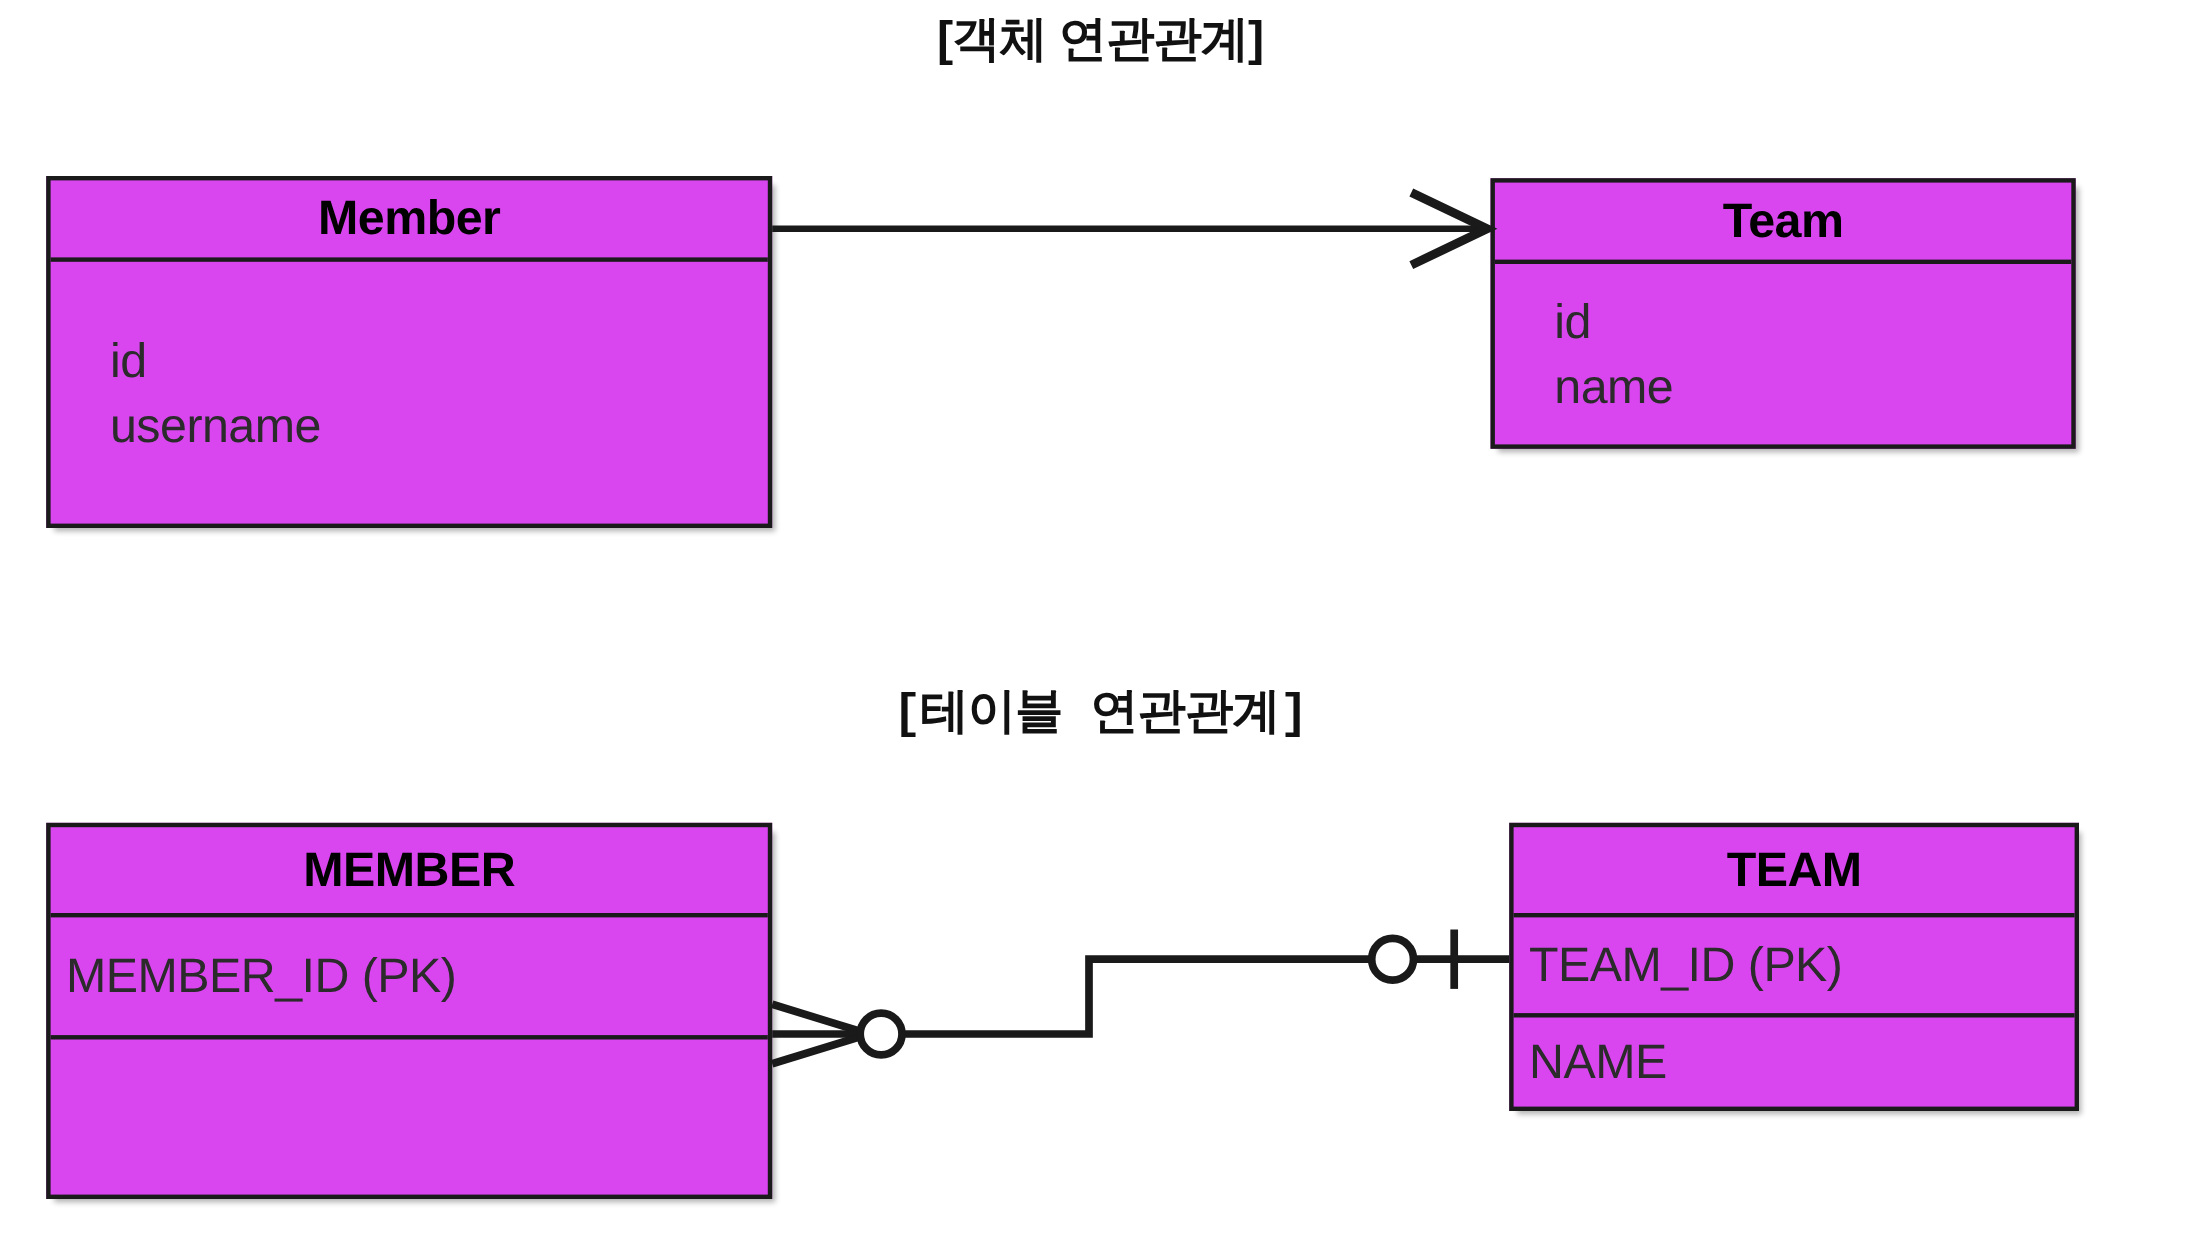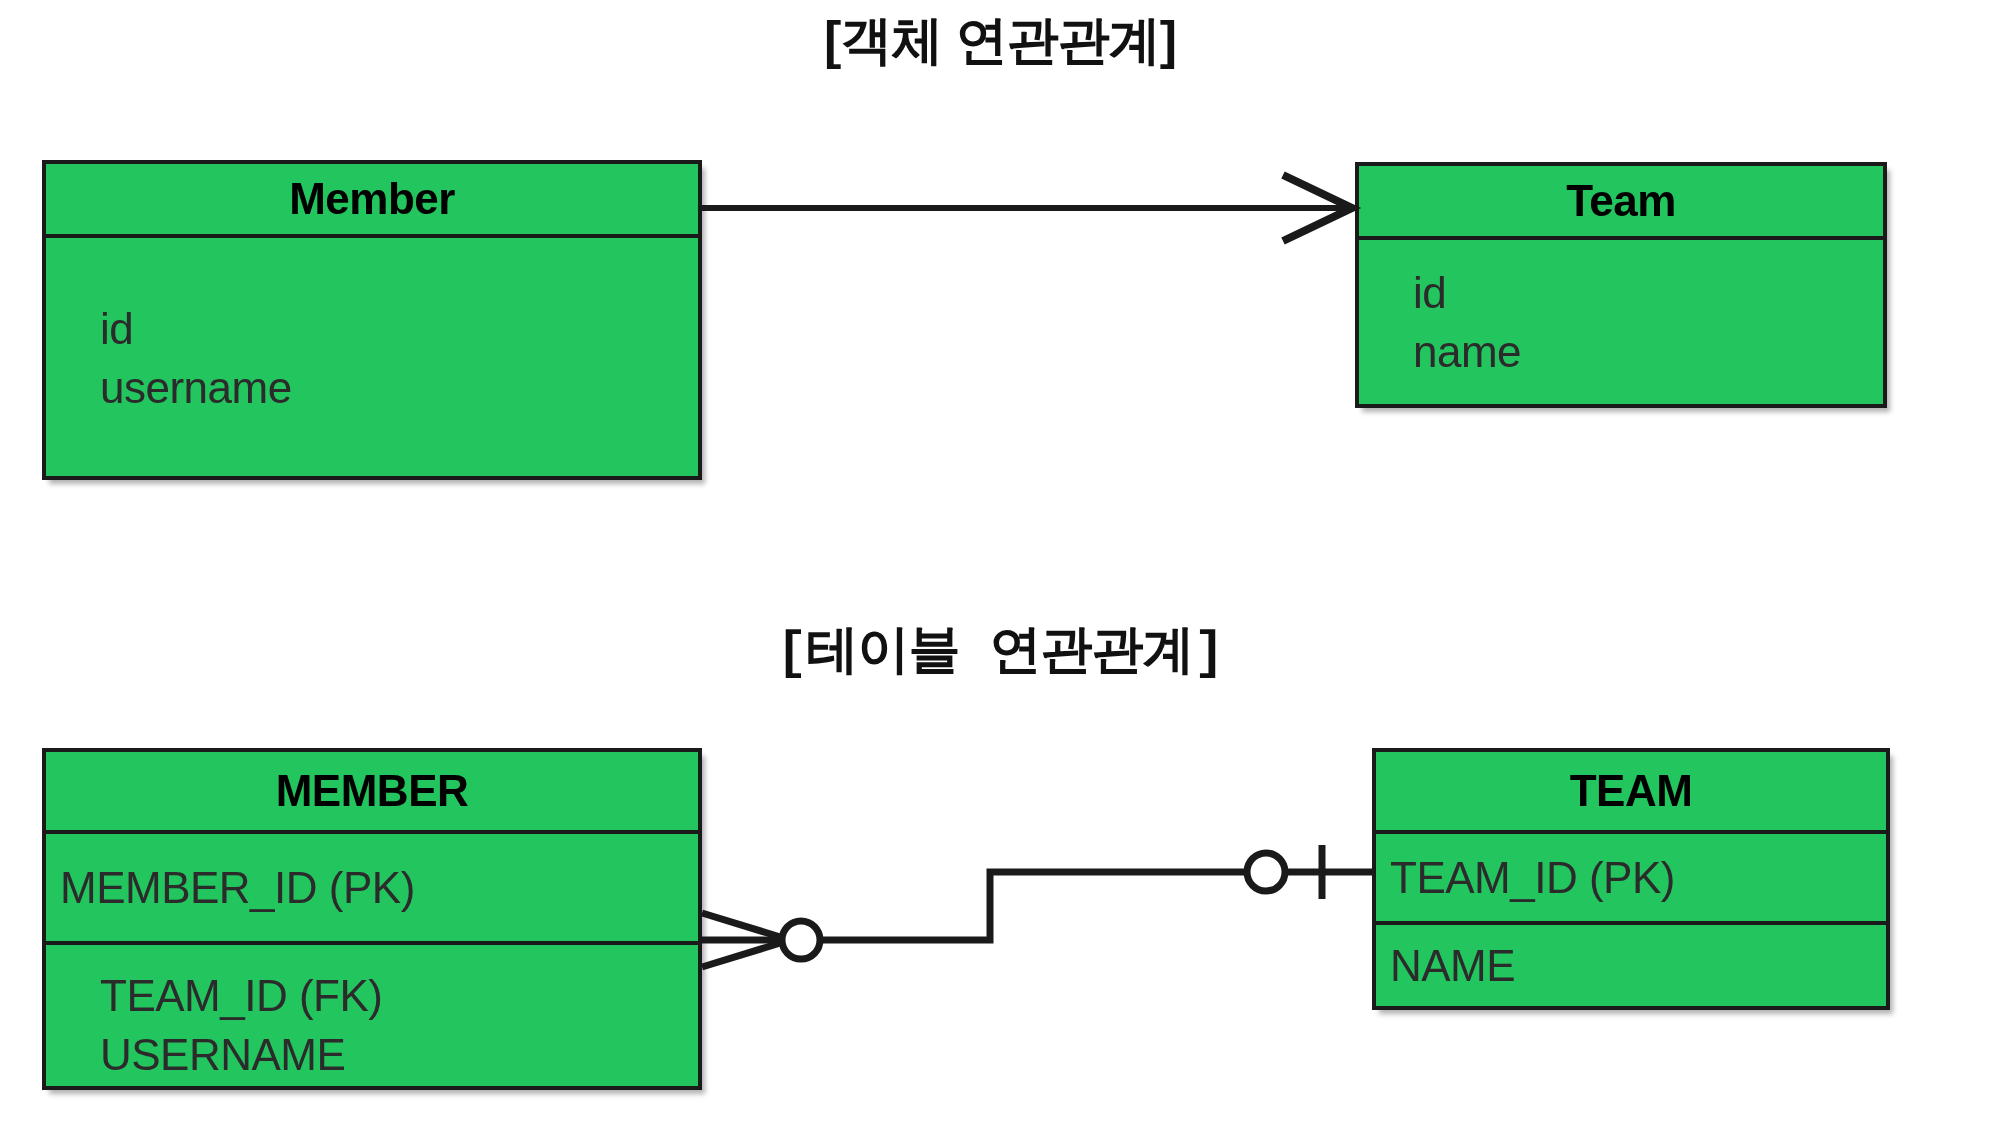--- a/index.html
+++ b/index.html
@@ -24,33 +24,33 @@
     height: 1126px;
   }
 
   
   .section-title {
     position: absolute;
     width: 2000px;
     left: 0;
     text-align: center;
     font-weight: bold;
-    font-size: 52px;
+    font-size: 44px;
     letter-spacing: -1px;
     line-height: 1;
     color: #111111;
     white-space: nowrap;
   }
   #title-object { top: 14px; }
   #title-table  { top: 628px; font-family: Liberation Mono, monospace; }
 
   
   .box {
     position: absolute;
-    background: #22c55e;
+    background: #d946ef;
     border: 4px solid #1a1a1a;
     box-sizing: border-box;
     box-shadow: 5px 6px 5px -2px rgba(0,0,0,0.30);
   }
   .box .row {
     box-sizing: border-box;
     width: 100%;
     display: flex;
     align-items: center;
     overflow: hidden;
@@ -159,24 +159,20 @@
     <line x1="702" y1="208" x2="1352" y2="208" stroke="#1a1a1a" stroke-width="6"></line>
 
     <polyline points="1283,175 1352,208 1283,241" fill="none" stroke="#1a1a1a" stroke-width="8" stroke-linecap="butt" stroke-linejoin="miter"></polyline>
   </svg>
 
   <div class="section-title" id="title-table">[테이블 연관관계]</div>
 
   <div class="box" id="box-member-table">
     <div class="row head">MEMBER</div>
     <div class="row body pk sep">MEMBER_ID (PK)</div>
-    <div class="attr-stack">
-      <div class="attr">TEAM_ID (FK)</div>
-      <div class="attr">USERNAME</div>
-    </div>
   </div>
 
   <div class="box" id="box-team-table">
     <div class="row head">TEAM</div>
     <div class="row body pk sep">TEAM_ID (PK)</div>
     <div class="row body col">NAME</div>
   </div>
 
   <svg class="conn">
     <g stroke="#1a1a1a" stroke-width="7" fill="none" stroke-linecap="butt">

